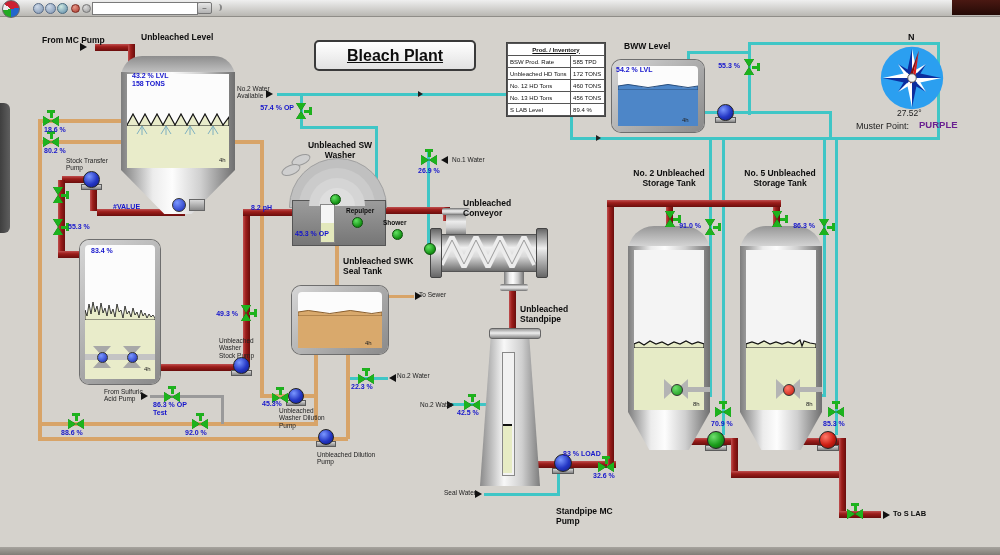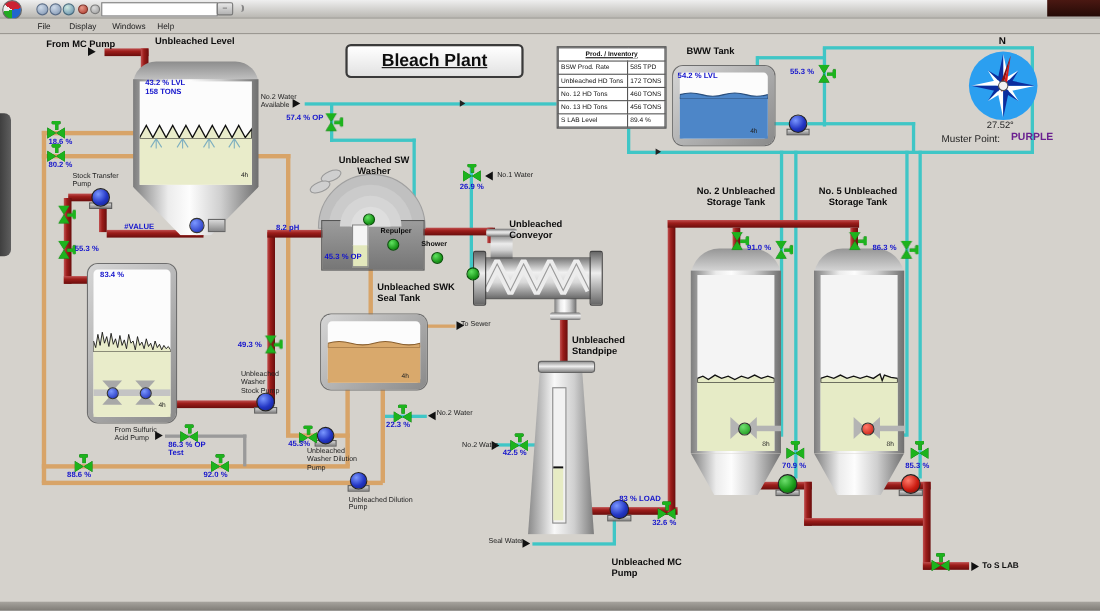--- a/index.html
+++ b/index.html
@@ -82,26 +82,20 @@
     <div class="abs" style="left:2px;top:0;width:16px;height:16px;border-radius:50%;background:conic-gradient(#c23 0 22%,#26c 22% 50%,#2a2 50% 72%,#eee 72% 85%,#c23 85%);border:1px solid #666;"></div>
     <div class="tbtn" style="left:33px;top:3px;width:9px;height:9px;background:radial-gradient(circle at 35% 30%,#cdd9e8,#7d93b0);border:1px solid #5a6d88;"></div>
     <div class="tbtn" style="left:45px;top:3px;width:9px;height:9px;background:radial-gradient(circle at 35% 30%,#cdd9e8,#7d93b0);border:1px solid #5a6d88;"></div>
     <div class="tbtn" style="left:57px;top:3px;width:9px;height:9px;background:radial-gradient(circle at 35% 30%,#cde8e0,#5d88a8);border:1px solid #4a6d80;"></div>
     <div class="tbtn" style="left:71px;top:4px;width:7px;height:7px;background:radial-gradient(circle at 35% 30%,#e89a8a,#a8362a);border:1px solid #7c2a20;"></div>
     <div class="tbtn" style="left:82px;top:4px;width:7px;height:7px;background:radial-gradient(circle at 35% 30%,#dcdcdc,#9a9a9a);border:1px solid #777;"></div>
     <input id="addr" value="" style="">
     <div class="abs" style="left:197px;top:2px;width:13px;height:10px;background:linear-gradient(180deg,#e8e8e8,#b2b2b2);border:1px solid #777;border-radius:2px;font-size:7px;text-align:center;line-height:9px;color:#333;z-index:41;">–</div>
     <div class="abs" style="left:214px;top:4px;width:6px;height:7px;border-right:2px solid #888;border-radius:0 4px 4px 0;z-index:41;"></div>
     <div class="abs" style="left:952px;top:0;width:48px;height:15px;background:linear-gradient(180deg,#4a1812,#240a06);z-index:41;"></div>
-  </div>
-  <div class="abs" id="menubar">
-    <span class="menuitem" style="left:34px;">File</span>
-    <span class="menuitem" style="left:63px;">Display</span>
-    <span class="menuitem" style="left:102px;">Windows</span>
-    <span class="menuitem" style="left:143px;">Help</span>
   </div>
   <div class="abs" id="bottombar"></div>
   <div class="abs" id="sidetab"></div>
 
   <div class="abs" id="titlebox">
       <span>Bleach Plant</span>
     </div>
   <div class="abs" id="invtbl">
     <table>
       <tbody>
@@ -464,39 +458,39 @@
   <div class="arr l" style="left:389px;top:374px;"></div>
   <div class="arr r" style="left:447px;top:401px;"></div>
   <div class="arr r" style="left:475px;top:490px;"></div>
   <div class="arr r" style="left:883px;top:511px;"></div>
   <div class="arr r" style="left:141px;top:392px;"></div>
   <div class="fa" style="left:418px;top:91px;"></div>
   <div class="fa" style="left:596px;top:135px;"></div>
 
   <div class="lbl" style="left:42px;top:36px;">From MC Pump</div>
   <div class="lbl" style="left:141px;top:33px;">Unbleached Level</div>
-  <div class="lbl" style="left:624px;top:42px;">BWW Tank</div>
+  <div class="lbl" style="left:624px;top:42px;">BWW Level</div>
   <div class="sm" style="left:237px;top:85px;">No.2 Water
 Available</div>
   <div class="lbl ctr" style="left:303px;top:141px;width:74px;">Unbleached SW
 Washer</div>
   <div class="lbl" style="left:346px;top:207px;font-size:6.5px;">Repulper</div>
   <div class="lbl" style="left:383px;top:219px;font-size:6.5px;">Shower</div>
   <div class="sm" style="left:452px;top:156px;">No.1 Water</div>
   <div class="lbl" style="left:463px;top:199px;">Unbleached
 Conveyor</div>
   <div class="lbl" style="left:343px;top:257px;">Unbleached SWK
 Seal Tank</div>
   <div class="sm" style="left:419px;top:291px;">To Sewer</div>
   <div class="sm" style="left:397px;top:372px;">No.2 Water</div>
   <div class="sm" style="left:420px;top:401px;">No.2 Water</div>
   <div class="lbl" style="left:520px;top:305px;">Unbleached
 Standpipe</div>
   <div class="sm" style="left:444px;top:489px;">Seal Water</div>
-  <div class="lbl" style="left:556px;top:507px;">Unbleached MC
+  <div class="lbl" style="left:556px;top:507px;">Standpipe MC
 Pump</div>
   <div class="sm" style="left:66px;top:157px;">Stock Transfer
 Pump</div>
   <div class="sm" style="left:104px;top:388px;">From Sulfuric
 Acid Pump</div>
   <div class="sm" style="left:219px;top:337px;">Unbleached
 Washer
 Stock Pump</div>
   <div class="sm" style="left:279px;top:407px;">Unbleached
 Washer Dilution

